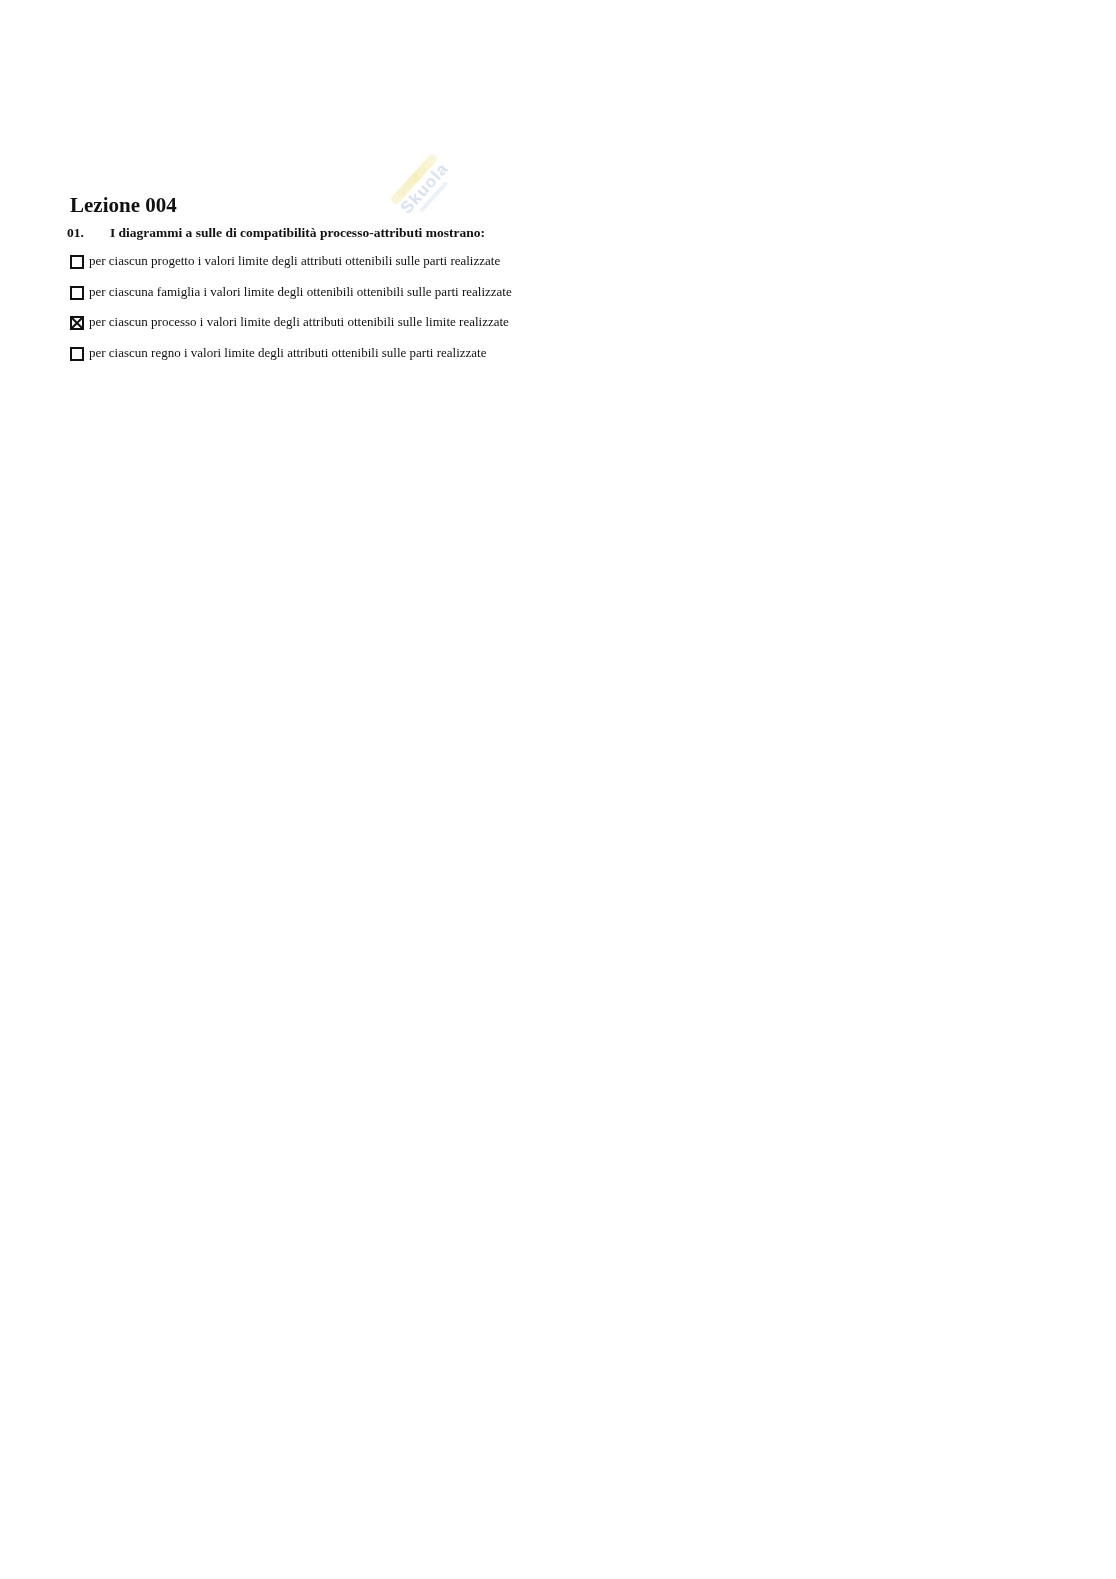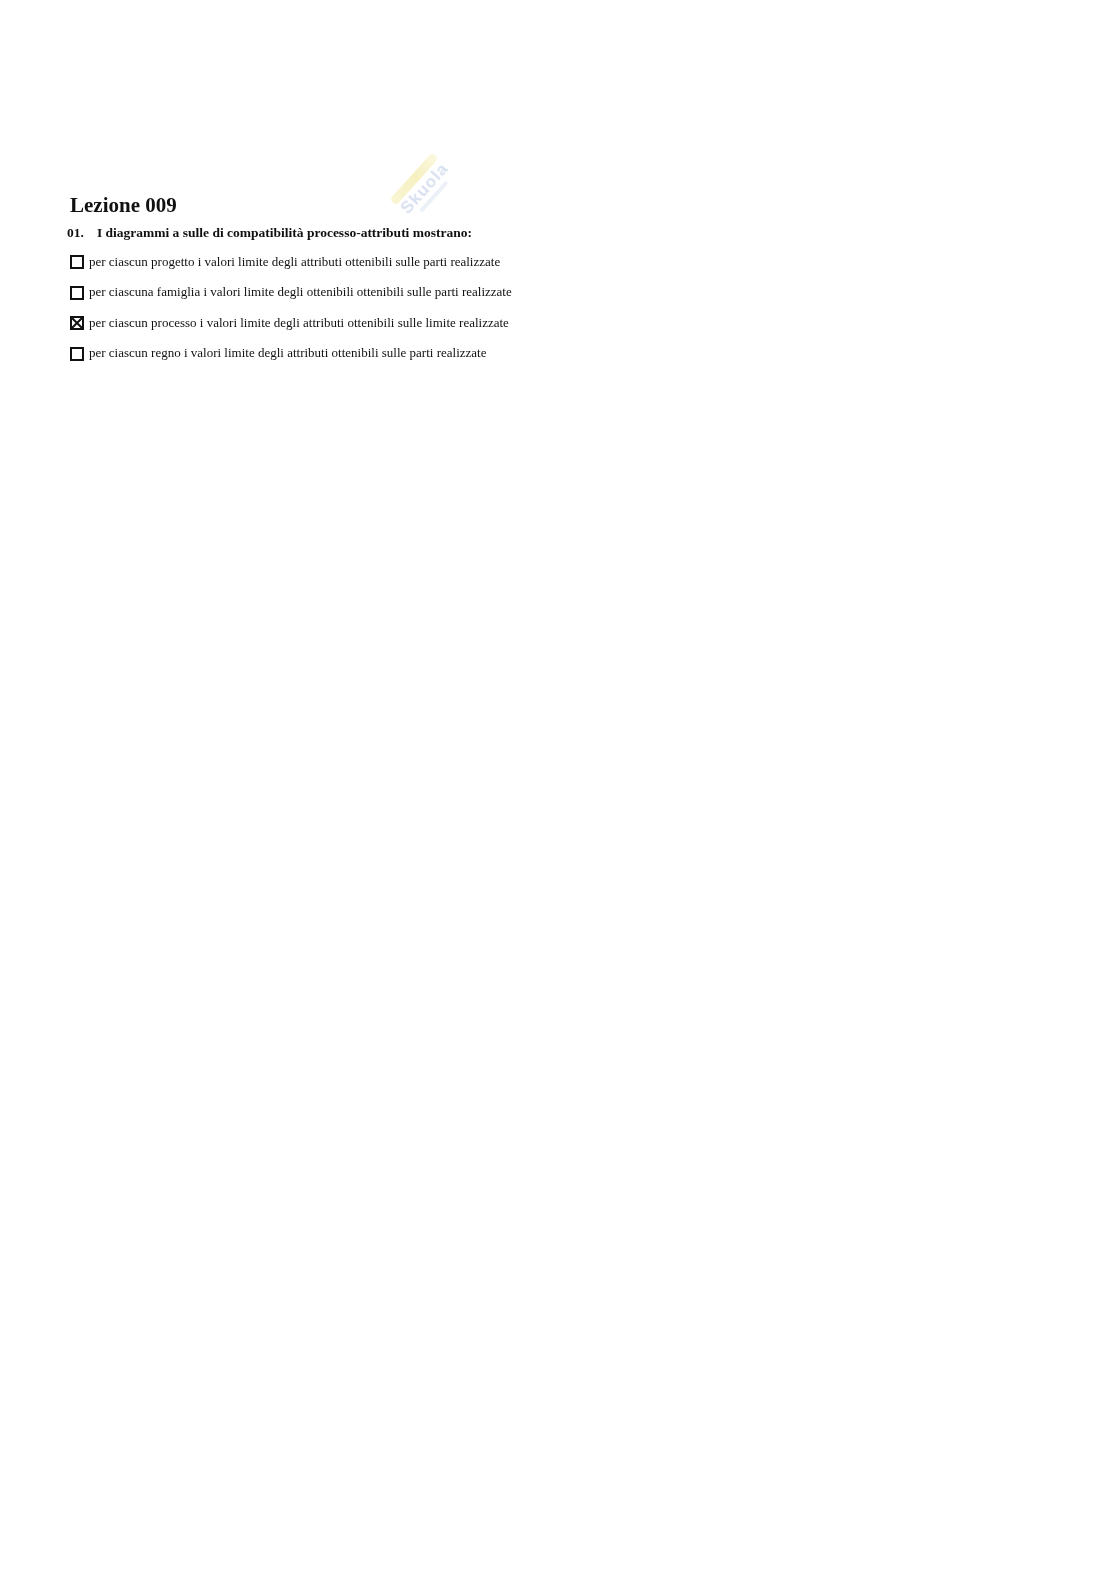--- a/index.html
+++ b/index.html
@@ -80,32 +80,32 @@
   .question {
     position: absolute;
     left: 67px;
     top: 225px;
     font-size: 13.5px;
     font-weight: bold;
     white-space: nowrap;
   }
   .question-number {
     display: inline-block;
-    margin-right: 13px;
+    margin-right: 26px;
   }
 
   
   .options {
     position: absolute;
     left: 70px;
     top: 254px;
   }
   .option-row {
     display: flex;
-    align-items: center;
+    align-items: flex-end;
     height: 15px;
     margin-bottom: 15.5px;
     white-space: nowrap;
   }
   .checkbox {
     position: relative;
     box-sizing: border-box;
     width: 14px;
     height: 14px;
     border: 2px solid #111111;
@@ -137,21 +137,21 @@
 <div class="page">
 
   <div class="watermark">
     <div class="watermark-inner">
       <div class="watermark-bar"></div>
       <div class="watermark-text">Skuola</div>
       <div class="watermark-tail"></div>
     </div>
   </div>
 
-  <h1 class="title">Lezione 009</h1>
+  <h1 class="title">Lezione 004</h1>
 
   <div class="question">
     <span class="question-number">01.</span><span>I diagrammi a sulle di compatibilità processo-attributi mostrano:</span>
   </div>
 
   <div class="options">
 
     <div class="option-row">
       <span class="checkbox">
         

